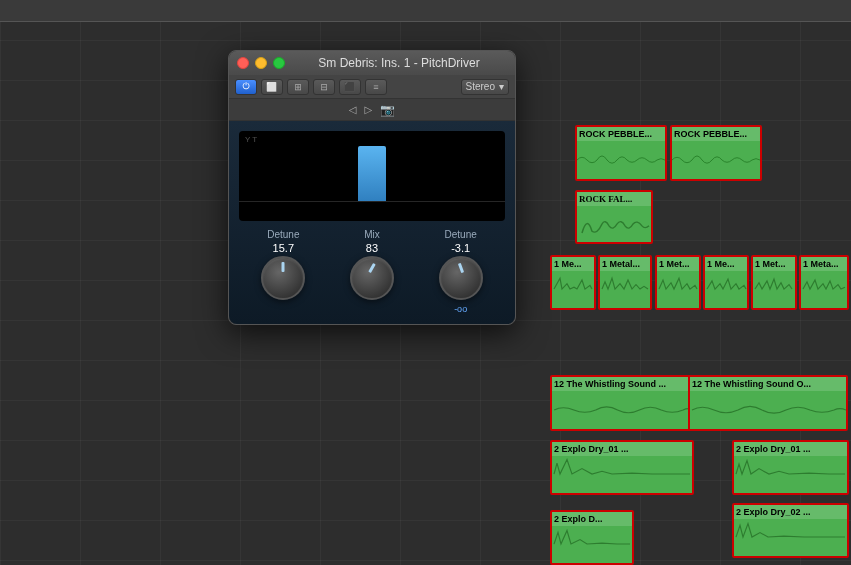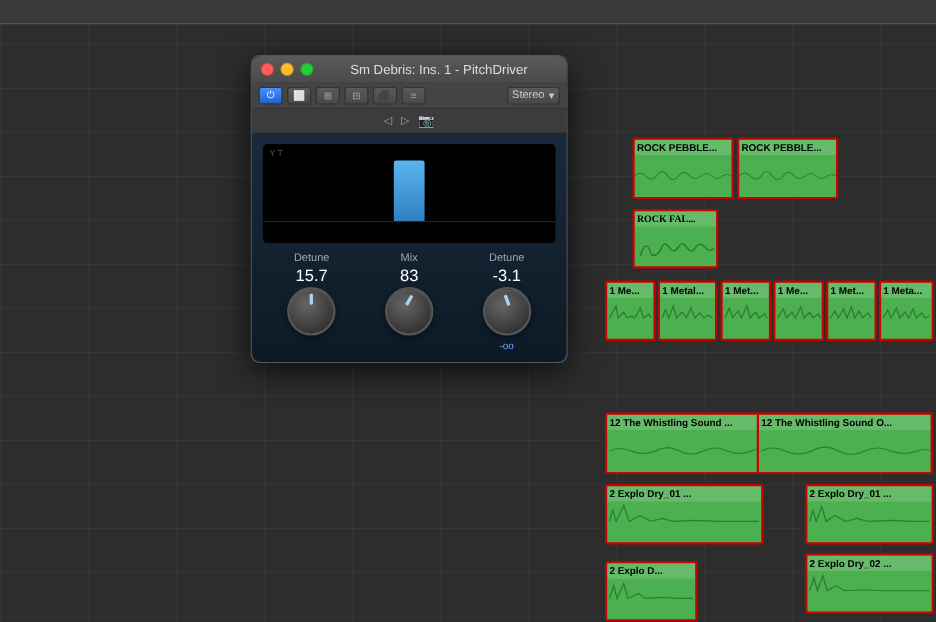--- a/index.html
+++ b/index.html
@@ -181,21 +181,21 @@
       gap: 2px;
     }
 
     .knob-label {
       color: #9ab;
       font-size: 10px;
     }
 
     .knob-value {
       color: #fff;
-      font-size: 15px;
+      font-size: 11px;
       font-weight: 500;
     }
 
     .knob {
       width: 44px; height: 44px;
       border-radius: 50%;
       background: radial-gradient(circle at 40% 35%, #666, #222);
       border: 2px solid #555;
       position: relative;
       box-shadow: 0 2px 6px rgba(0,0,0,0.5), inset 0 1px 2px rgba(255,255,255,0.1);

